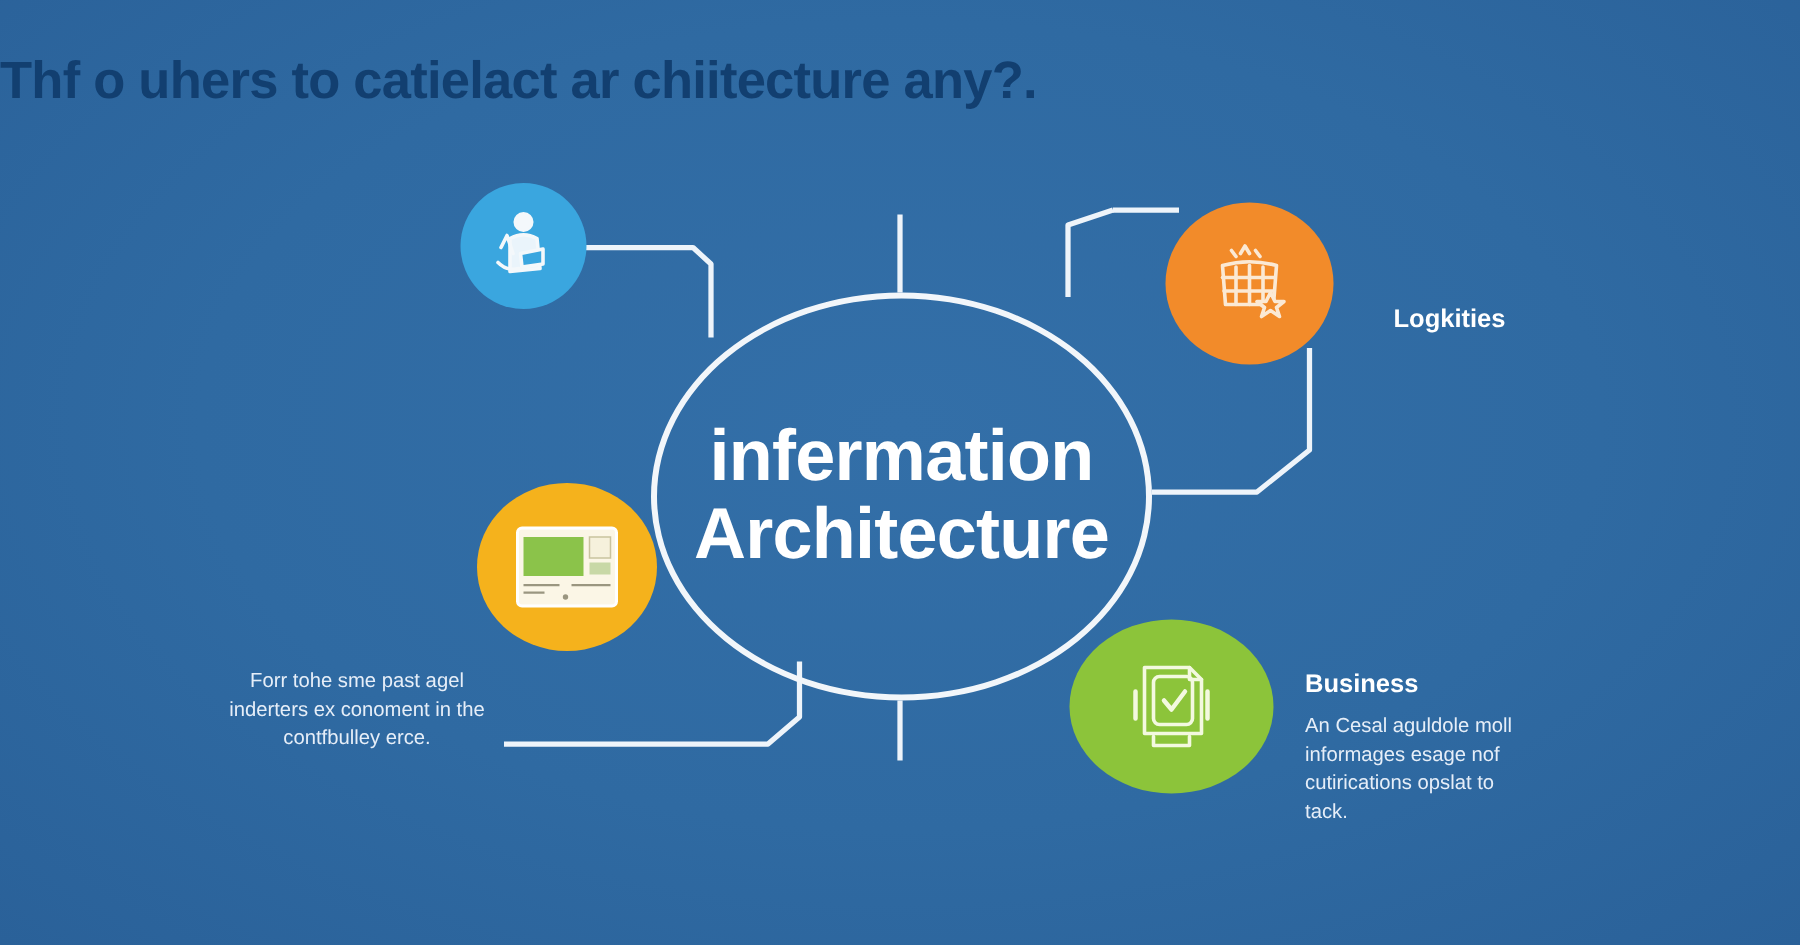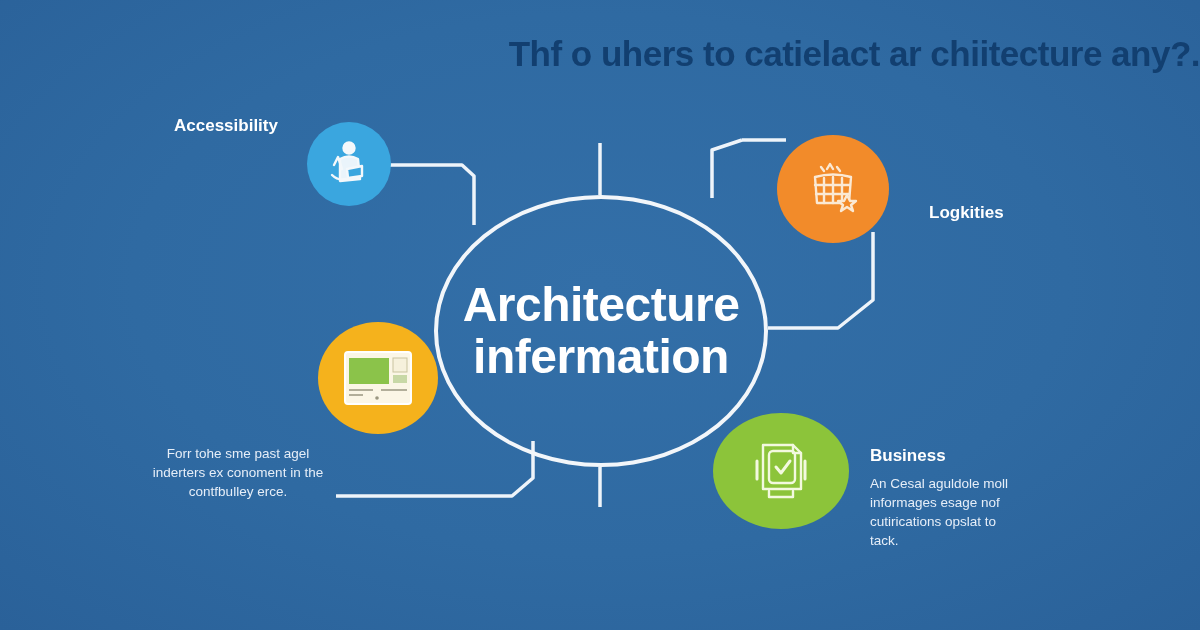--- a/index.html
+++ b/index.html
@@ -2,21 +2,21 @@
 <html><head>
   <meta charset="utf-8">
   <style>
     html, body { margin:0; padding:0; }
     body {
       width:1200px; height:630px; overflow:hidden; position:relative;
       background: radial-gradient(ellipse at 50% 45%, #336fa8 0%, #2f6aa2 55%, #2a6199 100%);
       font-family: "Liberation Sans", sans-serif;
     }
     .title {
-      position:absolute; left:0; top:34px; width:1200px; text-align:right;
+      position:absolute; left:0; top:34px; width:1200px; text-align:left;
       font-size:35px; font-weight:bold; color:#123f70; letter-spacing:-0.5px;
     }
     svg.lines { position:absolute; left:0; top:0; }
     .circle {
       position:absolute; border-radius:50%;
       display:flex; align-items:center; justify-content:center;
     }
     .center {
       position:absolute; left:434px; top:195px; width:334px; height:272px;
       border:4px solid #f2f6fa; border-radius:50%; box-sizing:border-box;
@@ -45,37 +45,36 @@
     <polyline points="742,140 786,140"></polyline>
     <polyline points="873,232 873,300 838,328 768,328"></polyline>
 
     <polyline points="336,496 512,496 533,478 533,441"></polyline>
 
     <line x1="600" y1="467" x2="600" y2="507"></line>
   </g>
 </svg>
 
 <div class="center">
+  <span>infermation</span>
   <span>Architecture</span>
-  <span>infermation</span>
 </div>
 
 <div class="circle" style="left:307px;top:122px;width:84px;height:84px;background:#3aa6df;">
   <svg width="50" height="50" viewBox="0 0 50 50">
     <g fill="none" stroke="#f4f8fb" stroke-width="2.4" stroke-linecap="round" stroke-linejoin="round">
       <circle cx="25" cy="9" r="5.5" fill="#f4f8fb"></circle>
       <path d="M16 20 Q25 15 34 20 L36 40 L16 42 Z" fill="#eaf4fb"></path>
       <path d="M10 26 L14 18 L18 30"></path>
       <path d="M23 30 L38 27 L38 37 L24 39 Z" fill="#3aa6df"></path>
       <path d="M8 36 Q14 42 22 40"></path>
     </g>
   </svg>
 </div>
 <div class="block center-text" style="left:150px;top:116px;width:152px;">
-  <h3>Accessibility</h3>
 </div>
 
 <div class="circle" style="left:777px;top:135px;width:112px;height:108px;background:#f28b2a;">
   <svg width="60" height="60" viewBox="0 0 60 60">
     <g fill="none" stroke="#fbe9d4" stroke-width="2.4" stroke-linecap="round" stroke-linejoin="round">
       <path d="M18 8 L21 12 M24 10 L27 5 L30 10 M34 8 L37 12"></path>
       <path d="M12 18 Q30 13 48 18 L46 44 L14 44 Z"></path>
       <line x1="12" y1="26" x2="47" y2="26"></line>
       <line x1="13" y1="35" x2="46" y2="35"></line>
       <line x1="21" y1="19" x2="21" y2="44"></line>

